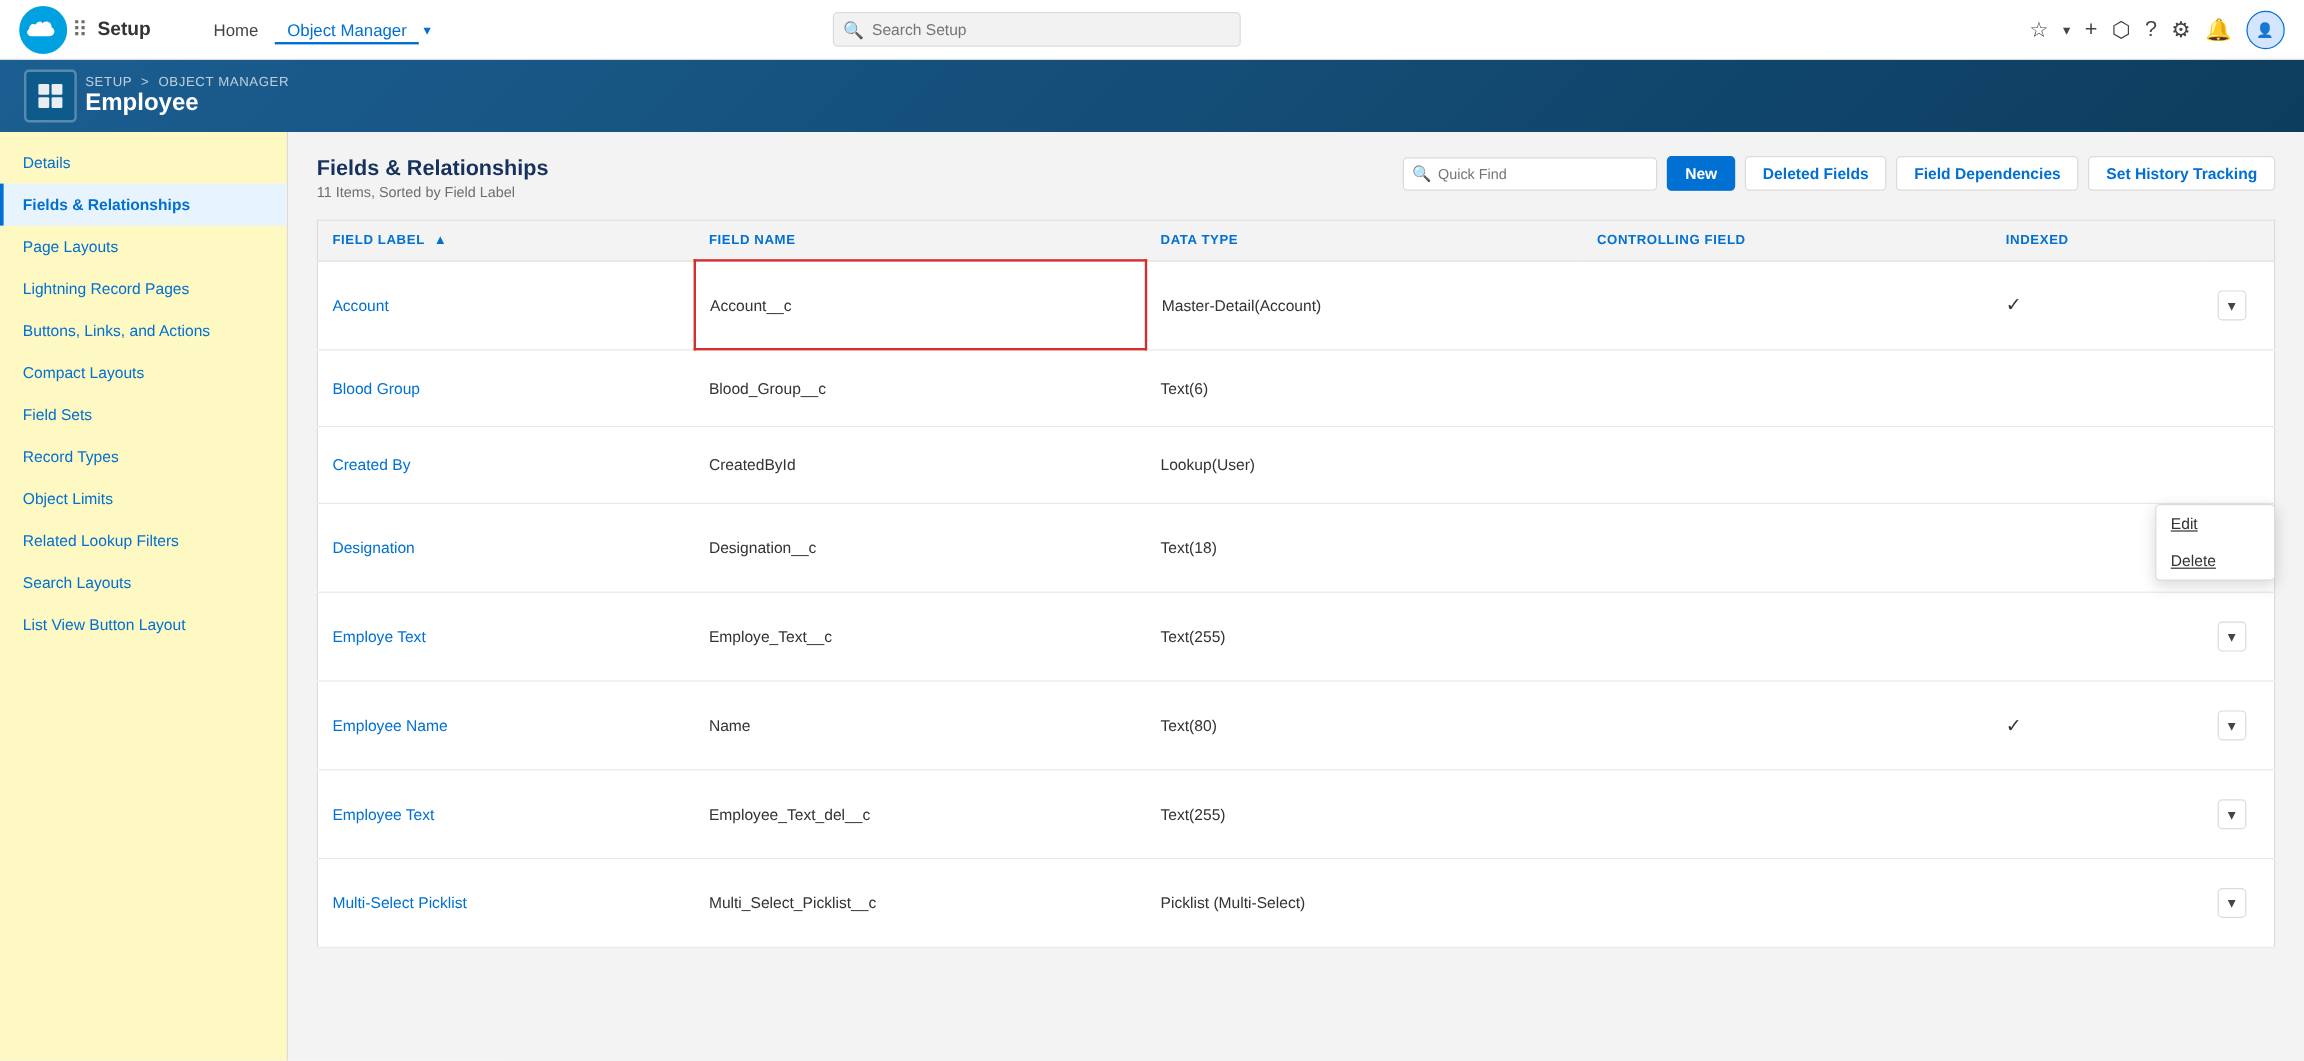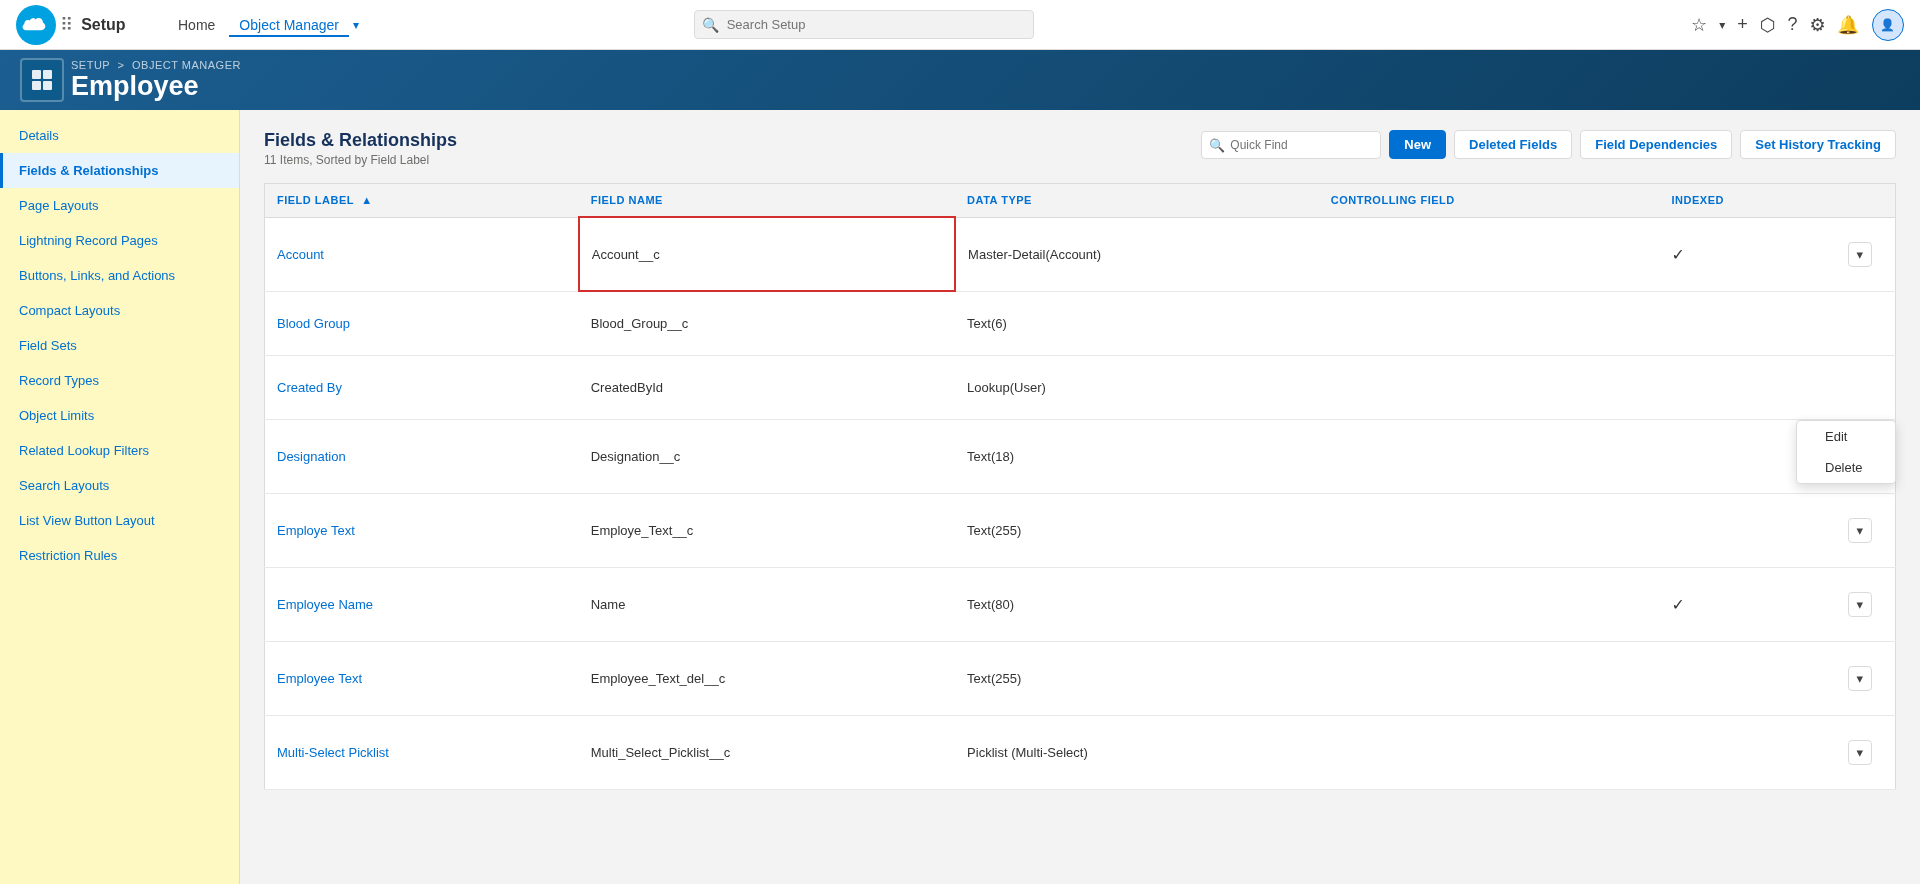--- a/index.html
+++ b/index.html
@@ -77,21 +77,21 @@
     .app-header .breadcrumb {
       display: flex; flex-direction: column;
     }
     .app-header .breadcrumb .crumbs {
       font-size: 11px; color: rgba(255,255,255,0.7);
       text-transform: uppercase; letter-spacing: 0.5px;
     }
     .app-header .breadcrumb .crumbs a { color: rgba(255,255,255,0.7); text-decoration: none; }
     .app-header .breadcrumb .crumbs span { margin: 0 4px; }
     .app-header .page-title {
-      font-size: 27px; font-weight: 700; color: #fff;
+      font-size: 20px; font-weight: 700; color: #fff;
     }
 
     
     .main-layout {
       display: flex; height: calc(100vh - 110px);
     }
 
     
     .sidebar {
       width: 240px; min-width: 240px;
@@ -128,21 +128,21 @@
 
     .toolbar {
       display: flex; align-items: center; gap: 8px;
     }
     .quick-find-wrap {
       position: relative;
     }
     .quick-find-wrap input {
       padding: 6px 26px 6px 28px;
       border: 1px solid #dddbda; border-radius: 4px; font-size: 12px;
-      width: 180px; outline: none;
+      width: 212px; outline: none;
     }
     .quick-find-wrap .qf-ico {
       position: absolute; left: 8px; top: 50%; transform: translateY(-50%);
       color: #706e6b; font-size: 13px;
     }
     .btn {
       padding: 6px 14px; border-radius: 4px; font-size: 13px; cursor: pointer;
       border: 1px solid #dddbda; background: #fff; color: #0070d2;
       font-weight: 600;
     }
@@ -183,21 +183,21 @@
 
     
     .dropdown-menu {
       position: absolute; background: #fff; border: 1px solid #dddbda;
       border-radius: 4px; box-shadow: 0 4px 12px rgba(0,0,0,0.15);
       z-index: 100; min-width: 100px;
       right: 24px;
       top: 310px;
     }
     .dropdown-menu .menu-item {
-      padding: 8px 28px; cursor: pointer; color: #333; font-size: 13px;
+      padding: 8px 12px; cursor: pointer; color: #333; font-size: 13px; text-decoration: underline;
     }
 
     
     .cell-highlighted {
       border: 2px solid #d32f2f !important;
     }
   </style>
 </head>
 <body>
 
@@ -290,23 +290,20 @@
       <span>Object Limits</span>
     </div>
     <div class="sidebar-item">
       <span>Related Lookup Filters</span>
     </div>
     <div class="sidebar-item">
       <span>Search Layouts</span>
     </div>
     <div class="sidebar-item">
       <span>List View Button Layout</span>
-    </div>
-    <div class="sidebar-item">
-      <span>Restriction Rules</span>
     </div>
   </div>
 
   <div class="content">
     <div class="section-header">
       <div>
         <div class="section-title">Fields &amp; Relationships</div>
         <div class="section-subtitle">11 Items, Sorted by Field Label</div>
       </div>
       <div class="toolbar">

